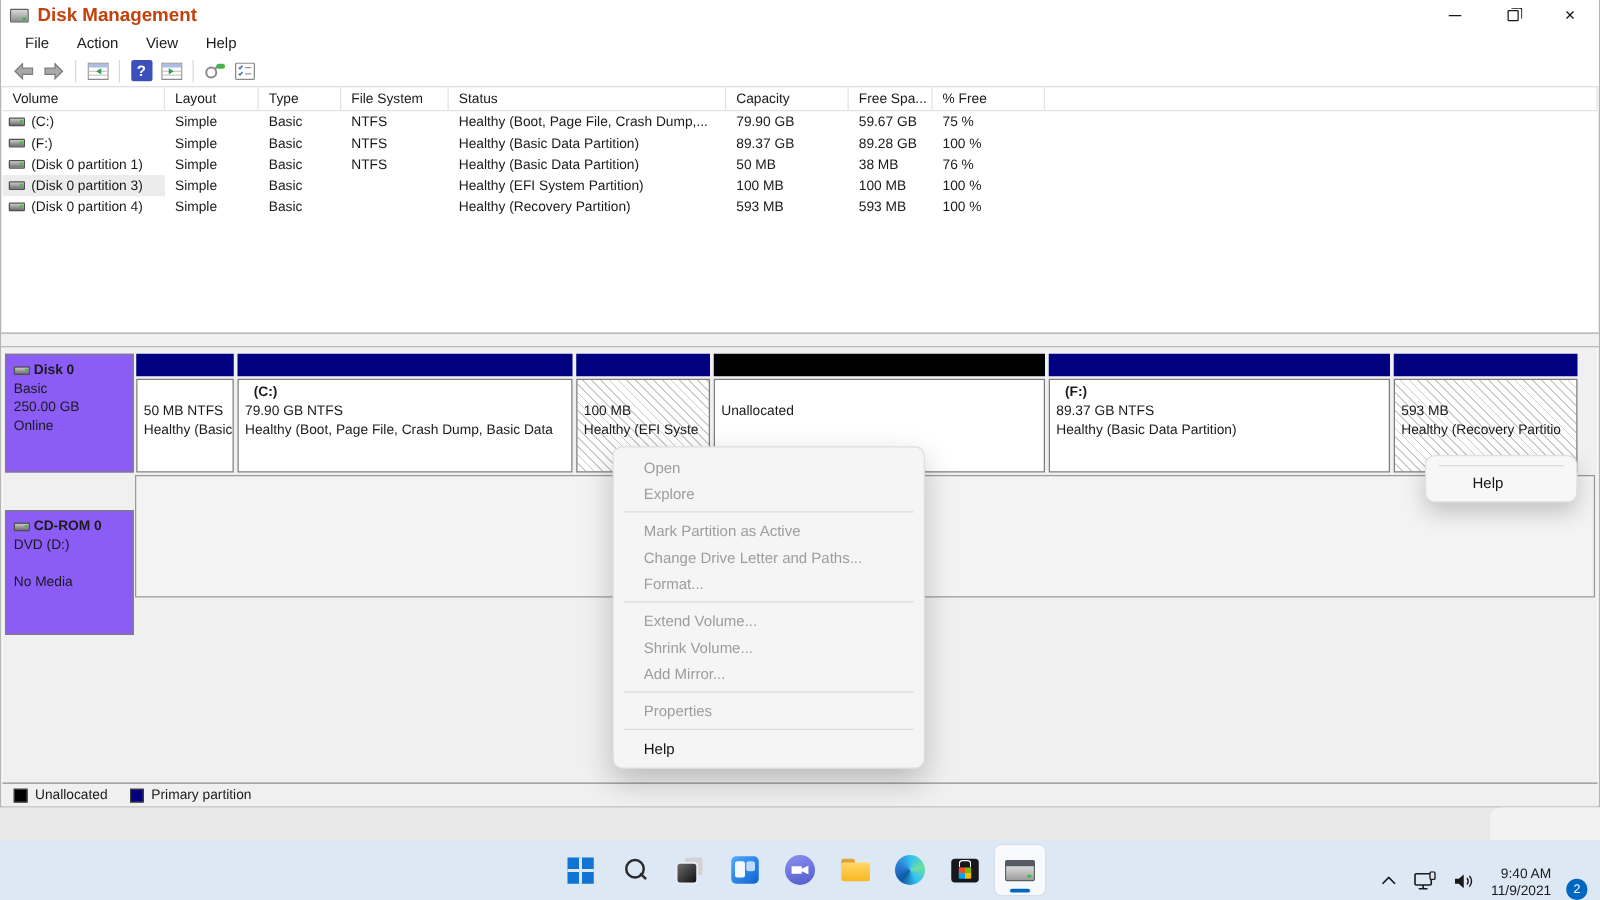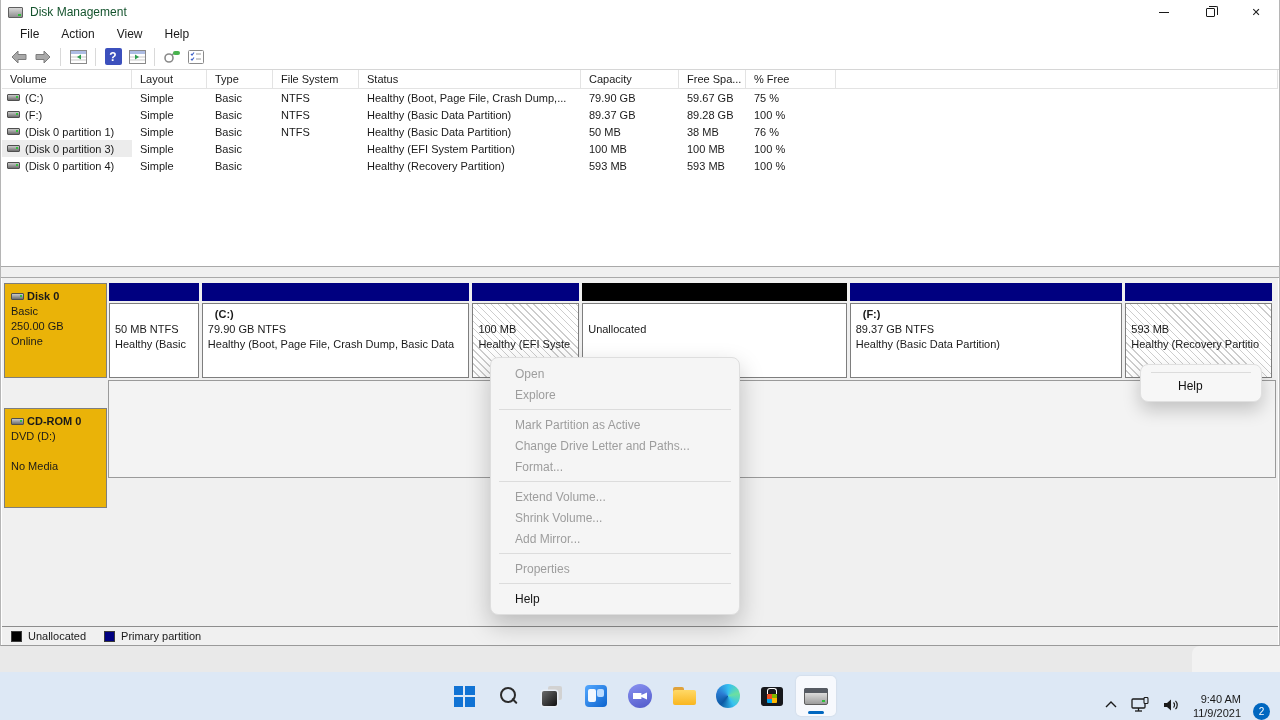--- a/index.html
+++ b/index.html
@@ -8,21 +8,21 @@
   #screen { position:relative; width:1280px; height:720px; }
 
   
   .window { position:absolute; top:0; left:0; width:1280px; height:646px;
     background:#ffffff; border-left:1px solid #b5b5b5; border-right:1px solid #b5b5b5;
     border-bottom:1px solid #9a9a9a; }
   .titlebar { height:24px; display:flex; align-items:center; background:#fff; padding-left:7px; }
   .titlebar .app-ico { width:15px; height:11px; margin-right:7px; position:relative;
     background:linear-gradient(#d8d8d8,#8f8f8f); border:1px solid #5f5f5f; border-radius:1px; }
   .titlebar .app-ico::after { content:""; position:absolute; right:1px; bottom:1px; width:3px; height:2px; background:#2fbf3a; }
-  .titlebar .ttext { font-size:12px; color:#14532d; }
+  .titlebar .ttext { font-size:15px; color:#c2410c;font-weight:bold; }
   .win-controls { margin-left:auto; display:flex; height:24px; }
   .wc { width:46px; height:24px; display:flex; align-items:center; justify-content:center; font-size:11px; color:#1a1a1a; }
   .wc-min i { display:block; width:10px; height:1px; background:#1a1a1a; }
   .wc-max i { display:block; width:9px; height:9px; border:1px solid #1a1a1a; border-radius:1px; position:relative; }
   .wc-max i::before { content:""; position:absolute; left:2px; top:-3px; width:8px; height:8px;
     border-top:1px solid #1a1a1a; border-right:1px solid #1a1a1a; border-radius:0 2px 0 0; }
 
   .menubar { height:20px; display:flex; align-items:center; padding-left:8px; background:#fff; font-size:12px; color:#1a1a1a; }
   .menubar .mi { padding:2px 11px; }
 
@@ -44,31 +44,31 @@
   .trow.selected .c-vol { background:#ececec; }
   .hdd { flex:0 0 auto; width:13px; height:7px; margin-right:5px; position:relative;
     background:linear-gradient(#c9c9c9,#6f6f6f); border:1px solid #4f4f4f; border-radius:1px; }
   .hdd::after { content:""; position:absolute; right:1px; top:1px; width:2px; height:2px; background:#35c13d; }
 
   .splitter { position:absolute; top:266px; left:0; width:100%; height:12px; background:#f0f0f0;
     border-top:1px solid #a9a9a9; border-bottom:1px solid #a9a9a9; }
 
   
   .graphpane { position:absolute; top:278px; left:1px; right:1px; bottom:0; background:#f0f0f0; font-size:11px; color:#1a1a1a; }
-  .disk-label { position:absolute; left:2px; width:103px; border:1px solid #7e7e7e; background:#eab308; padding:5px 0 0 6px; line-height:15px; }
+  .disk-label { position:absolute; left:2px; width:103px; border:1px solid #7e7e7e; background:#8b5cf6; padding:5px 0 0 6px; line-height:15px; }
   .disk-label .dname { font-weight:bold; display:flex; align-items:center; }
   .disk-label .dname .hdd { margin-right:3px; }
   .dl-disk0 { top:5px; height:95px; }
   .dl-cdrom { top:102px; height:100px;margin-top:28px; }
   .cd-empty { position:absolute; top:102px; height:98px; left:106px; right:2px;
     border:1px solid #9a9a9a; background:#f3f3f3; }
 
   .parts { position:absolute; top:5px; left:107px; width:1163px; height:95px; display:flex; }
   .part { display:flex; flex-direction:column; margin-right:3px; }
-  .p1{width:90px;} .p2{width:268px;} .p3{width:107px;} .p4{width:265px;} .p5{width:273px;} .p6{width:147px; margin-right:0;}
+  .p1{width:78px;} .p2{width:268px;} .p3{width:107px;} .p4{width:265px;} .p5{width:273px;} .p6{width:147px; margin-right:0;}
   .band { height:18px; }
   .band.navy { background:#000080; }
   .band.black { background:#000000; }
   .pbody { flex:1; margin-top:2px; border:1px solid #7e7e7e; background:#fff; padding:3px 0 0 5px;
     line-height:15px; white-space:nowrap; overflow:hidden; }
   .pbody.hatch { background:repeating-linear-gradient(45deg,#ffffff 0,#ffffff 4px,#cdcdcd 4px,#cdcdcd 5px); }
   .plabel { font-weight:bold; padding-left:7px; min-height:15px; }
 
   .legend { position:absolute; left:0; right:0; bottom:0; height:19px; background:#f0f0f0;
     border-top:1px solid #8d8d8d; display:flex; align-items:center; padding-left:9px; gap:18px; }

